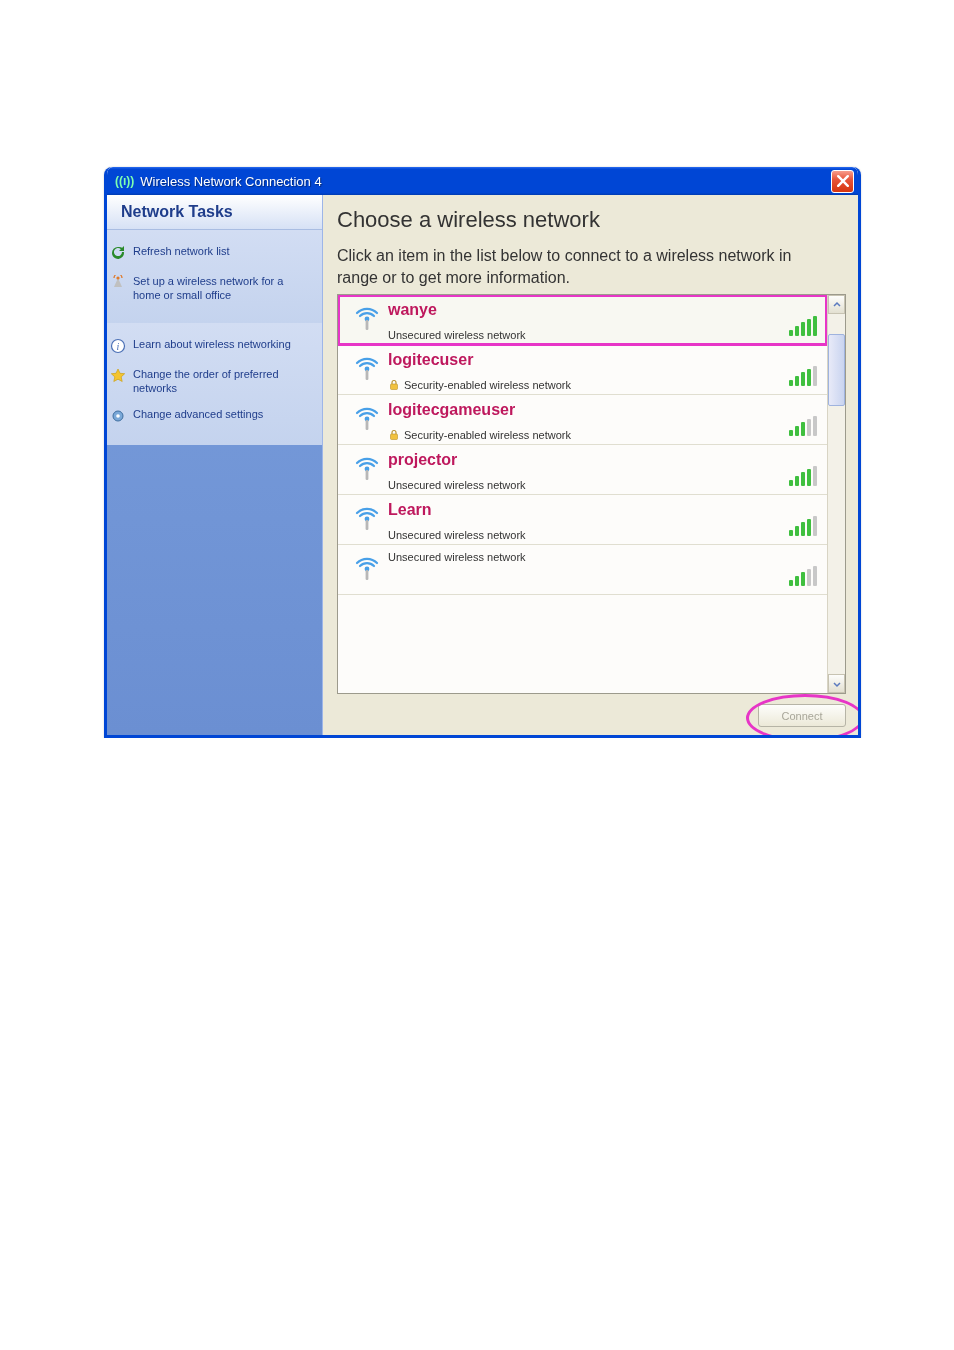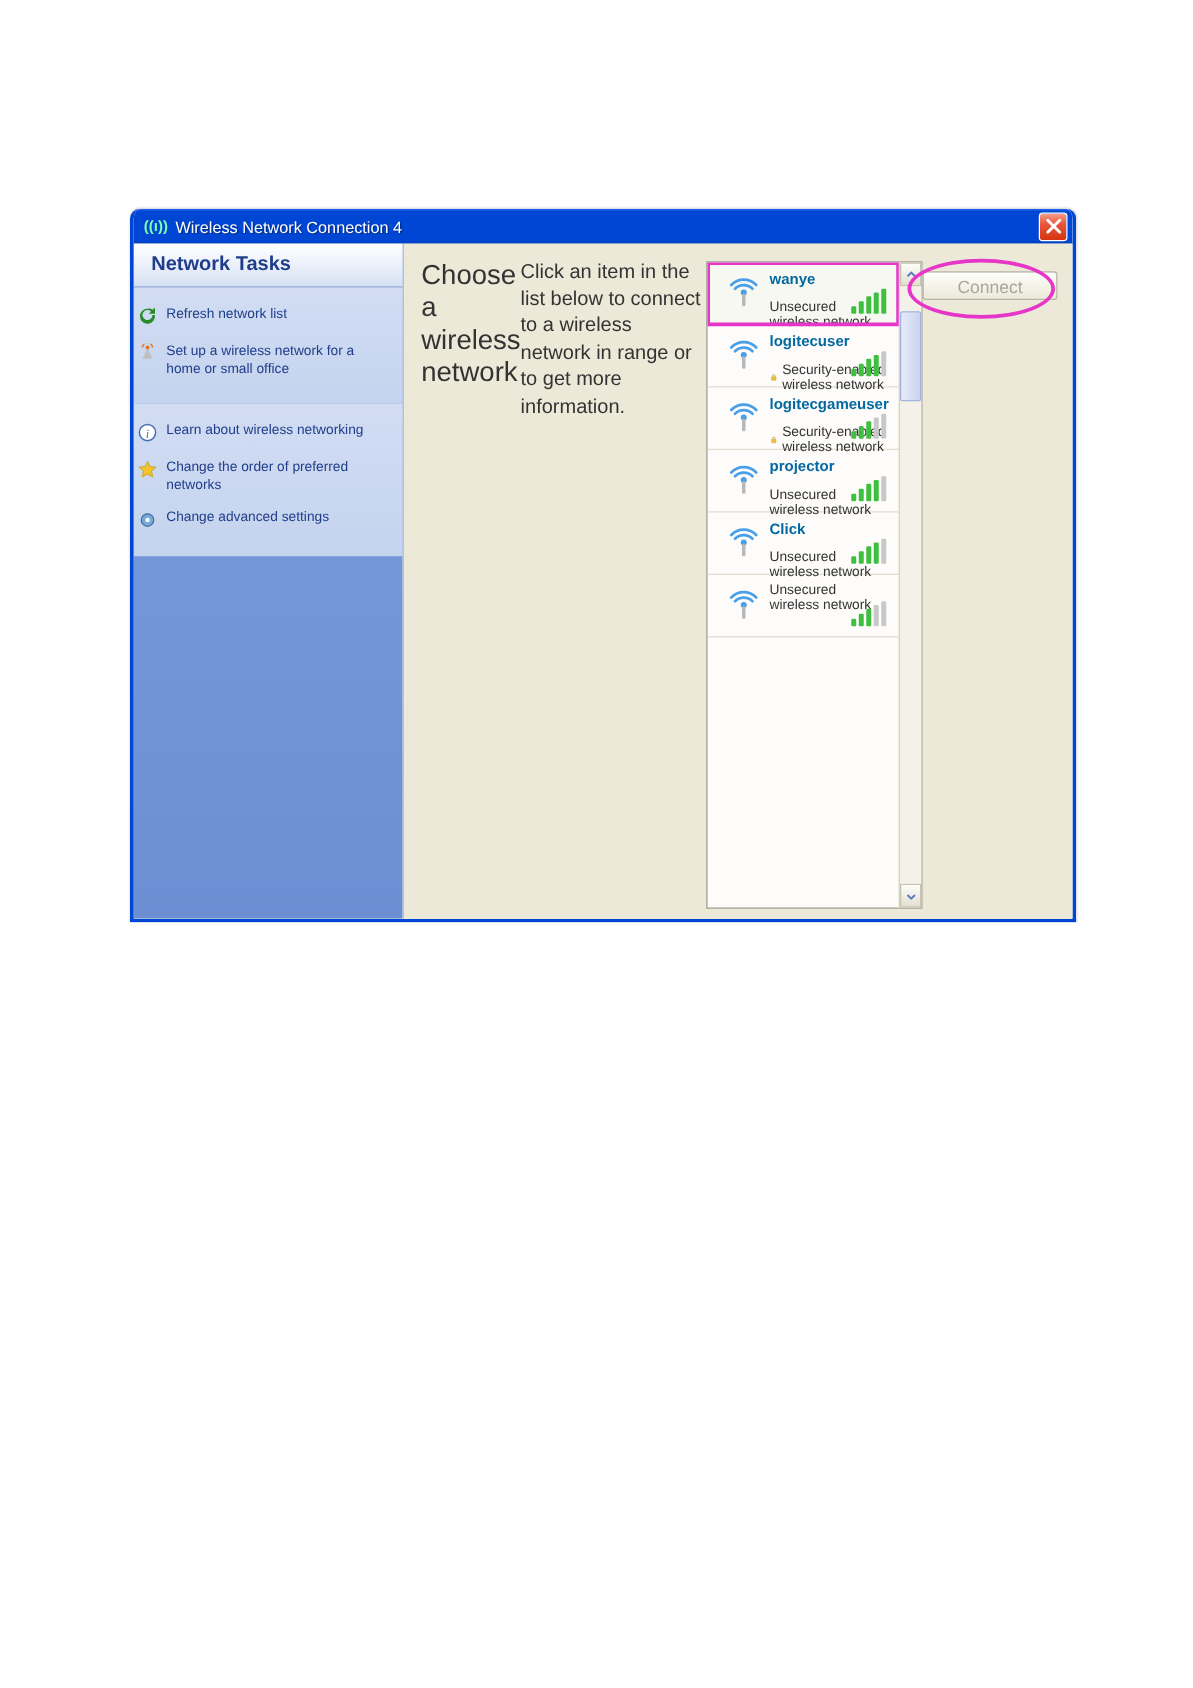--- a/index.html
+++ b/index.html
@@ -88,21 +88,21 @@
     cursor:pointer;
   }
   .task .ticon {
     width:18px;height:18px;margin-right:6px;flex-shrink:0;
     display:flex;align-items:center;justify-content:center;
   }
   .task span.txt { line-height:1.3; }
   
   .main {
     flex:1;
-    display:flex;
+    display:flex;flex-direction:column;
     padding: 12px 12px 8px 14px;
     background:#ece9d8;
   }
   .main h1 {
     font-family: "Franklin Gothic Medium","Arial",sans-serif;
     font-weight:normal;
     font-size:22px;
     margin:0 0 12px 0;
     color:#333;
   }
@@ -133,21 +133,21 @@
   }
   .net.selected {
     outline:3px solid #e735c7;
     outline-offset:-2px;
     background:#f8f8f2;
   }
   .net .nicon {
     width:42px;display:flex;justify-content:center;padding-top:2px;
   }
   .net .ninfo { flex:1; }
-  .net .nname { font-weight:bold;font-size:12px;color:#0369a1;margin-bottom:10px;}
+  .net .nname { font-weight:bold;font-size:16px;color:#be185d;margin-bottom:10px;}
   .net .nstatus { font-size:11px;color:#333;display:flex;align-items:center;gap:4px;}
   .net .signal {
     position:absolute;right:10px;bottom:8px;
     display:flex;align-items:flex-end;gap:2px;height:20px;
   }
   .signal .bar {width:4px;background:#c8c8c8;border-radius:1px;}
   .signal .bar.on {background:#3fbf3f;}
   .signal .b1{height:6px}.signal .b2{height:10px}.signal .b3{height:14px}.signal .b4{height:17px}.signal .b5{height:20px}
 
   .scrollbar {
@@ -158,25 +158,25 @@
   .strack{flex:1;background:#f3f1e8;position:relative;}
   .sthumb{position:absolute;left:0;right:0;top:20px;height:70px;background:linear-gradient(to right,#e8eaf8,#c9d4f0);border:1px solid #9fb3de;border-radius:2px;}
 
   .footer {
     display:flex;justify-content:flex-end;padding-top:10px;
   }
   .connect-wrap{
     position:relative;
   }
   .connect-btn{
-    width:108px;height:23px;
+    width:88px;height:23px;
     background:linear-gradient(#fdfdfb,#ece9d8);
     border:1px solid #b6b4a6;
     color:#a8a699;
-    font-size:14px;
+    font-size:11px;
     border-radius:3px;
     cursor:default;
   }
   .connect-ring{
     position:absolute;left:-12px;top:-10px;width:112px;height:42px;
     border:3px solid #e735c7;border-radius:50%;
     pointer-events:none;
   }
   .lock {width:12px;height:12px;display:inline-block;}
 </style>
@@ -353,21 +353,21 @@
               <div class="net">
                 <div class="nicon">
                   <svg width="30" height="30" viewBox="0 0 30 30">
                     <path d="M5 10a14 14 0 0 1 20 0" fill="none" stroke="#49a0e8" stroke-width="2.2" stroke-linecap="round"></path>
                     <path d="M8 13a10 10 0 0 1 14 0" fill="none" stroke="#49a0e8" stroke-width="2.2" stroke-linecap="round"></path>
                     <circle cx="15" cy="16" r="2.4" fill="#49a0e8"></circle>
                     <rect x="13.6" y="17" width="2.8" height="10" rx="1.2" fill="#b8b8b8"></rect>
                   </svg>
                 </div>
                 <div class="ninfo">
-                  <div class="nname">Click</div>
+                  <div class="nname">Learn</div>
                   <div class="nstatus">Unsecured wireless network</div>
                 </div>
                 <div class="signal">
                   <div class="bar b1 on"></div>
                   <div class="bar b2 on"></div>
                   <div class="bar b3 on"></div>
                   <div class="bar b4 on"></div>
                   <div class="bar b5"></div>
                 </div>
               </div>

